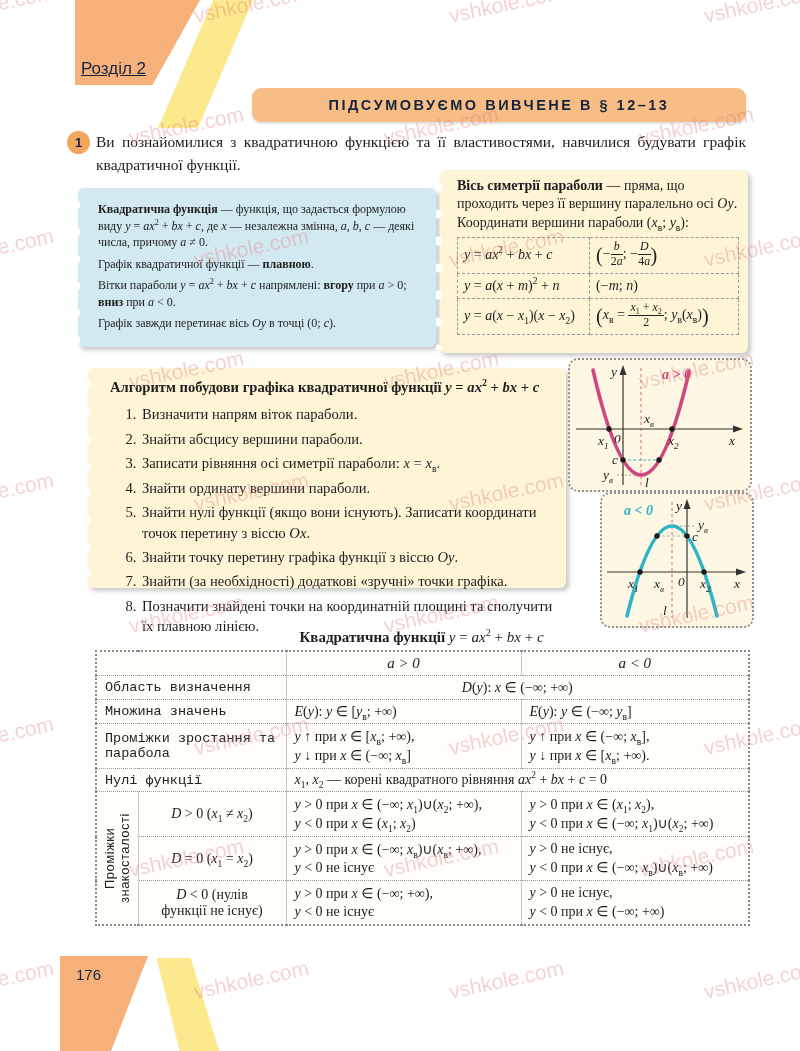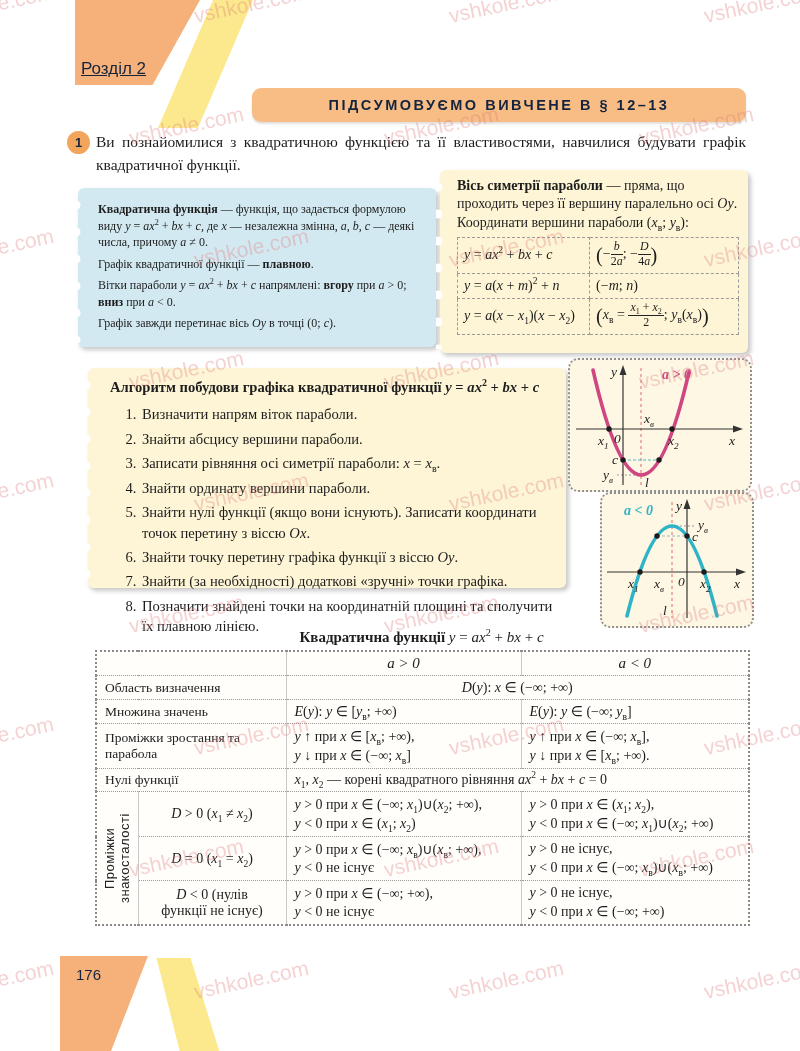--- a/index.html
+++ b/index.html
@@ -61,21 +61,21 @@
   .glabel{position:absolute;font-style:italic;font-size:13.5px;color:#1d1d1d;line-height:1;}
   .ga{position:absolute;font-style:italic;font-size:14px;font-weight:bold;line-height:1;}
   
   .props-title{left:95px;top:629px;width:653px;text-align:center;font-size:15px;z-index:2;}
   .props-title b{font-weight:bold;}
   table.props{position:absolute;left:95px;top:650px;width:653px;border-collapse:collapse;
     border:2px dotted #8a8a8a;table-layout:fixed;z-index:2;background:#fffefb;}
   table.props td,table.props th{border-top:1px dotted #999;padding:3px 8px;vertical-align:middle;}
   table.props .vsep{border-left:1px solid #c9c9c9;}
   table.props th{font-weight:normal;font-style:italic;font-size:15px;text-align:center;border-top:none;}
-  .plabel{font-family:Liberation Serif, serif;font-size:13.5px;color:#222;}
+  .plabel{font-family:Liberation Mono, monospace;font-size:13.5px;color:#222;}
   .pv{font-size:14px;margin-left:34px;}
   .pv div{padding:1px 0;}
   .pcenter{text-align:center;}
   .pcond{text-align:center;font-size:14px;}
   .vlabel-cell{width:42px;padding:0!important;}
   .vlabel{writing-mode:vertical-rl;transform:rotate(180deg);margin:0 auto;
     font-family:"Liberation Sans",sans-serif;font-size:13px;text-align:center;
     letter-spacing:.5px;height:130px;color:#222;}
   
   .wm-layer{position:absolute;left:0;top:0;width:800px;height:1051px;z-index:60;

